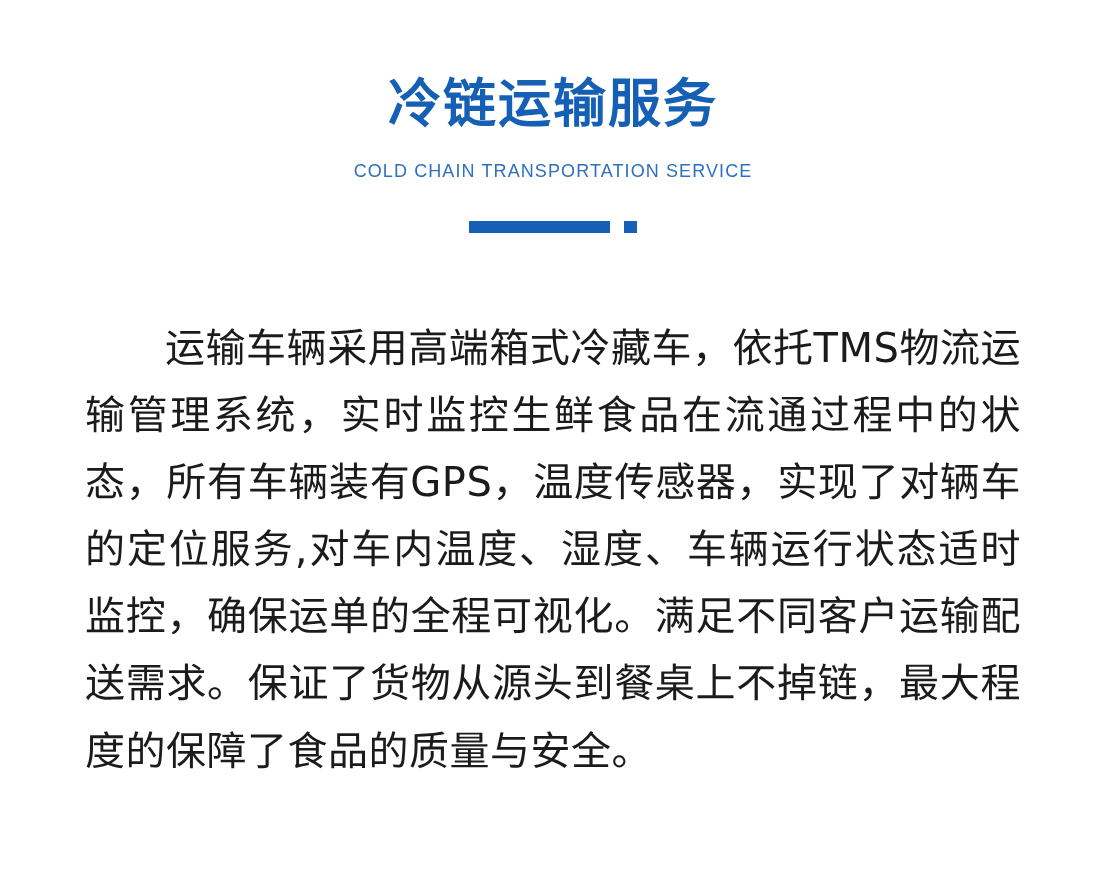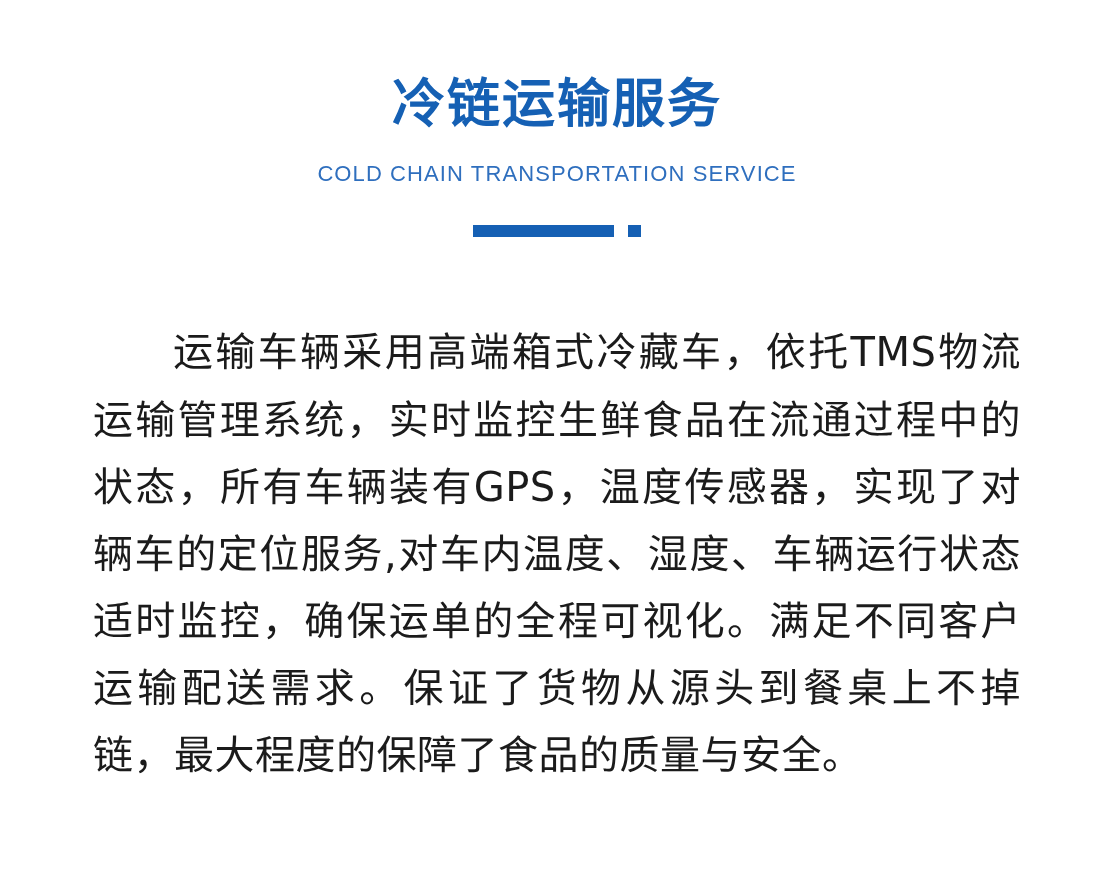--- a/index.html
+++ b/index.html
@@ -12,41 +12,40 @@
     height: 895px;
     font-family: "Liberation Sans", "DejaVu Sans", sans-serif;
     overflow: hidden;
   }
   .page {
     position: relative;
     width: 1106px;
     height: 895px;
     background: #ffffff;
     box-sizing: border-box;
-    padding-left: 8px;
   }
 
   
   .header {
     padding-top: 74px;
     text-align: center;
   }
   .title-cn {
     font-family: "DejaVu Sans", "Liberation Sans", sans-serif;
     font-size: 53px;
     font-weight: bold;
     color: #1560b4;
     letter-spacing: 2px;
     line-height: 1.15;
     margin: 0;
   }
   .title-en {
     margin: 26px 0 0 0;
     font-family: "Liberation Sans", sans-serif;
-    font-size: 22px;
+    font-size: 18px;
     font-weight: 400;
     letter-spacing: 1.1px;
     color: #2f6fbe;
     line-height: 1.2;
   }
 
   
   .divider {
     margin: 38px auto 0 auto;
     width: 168px;

